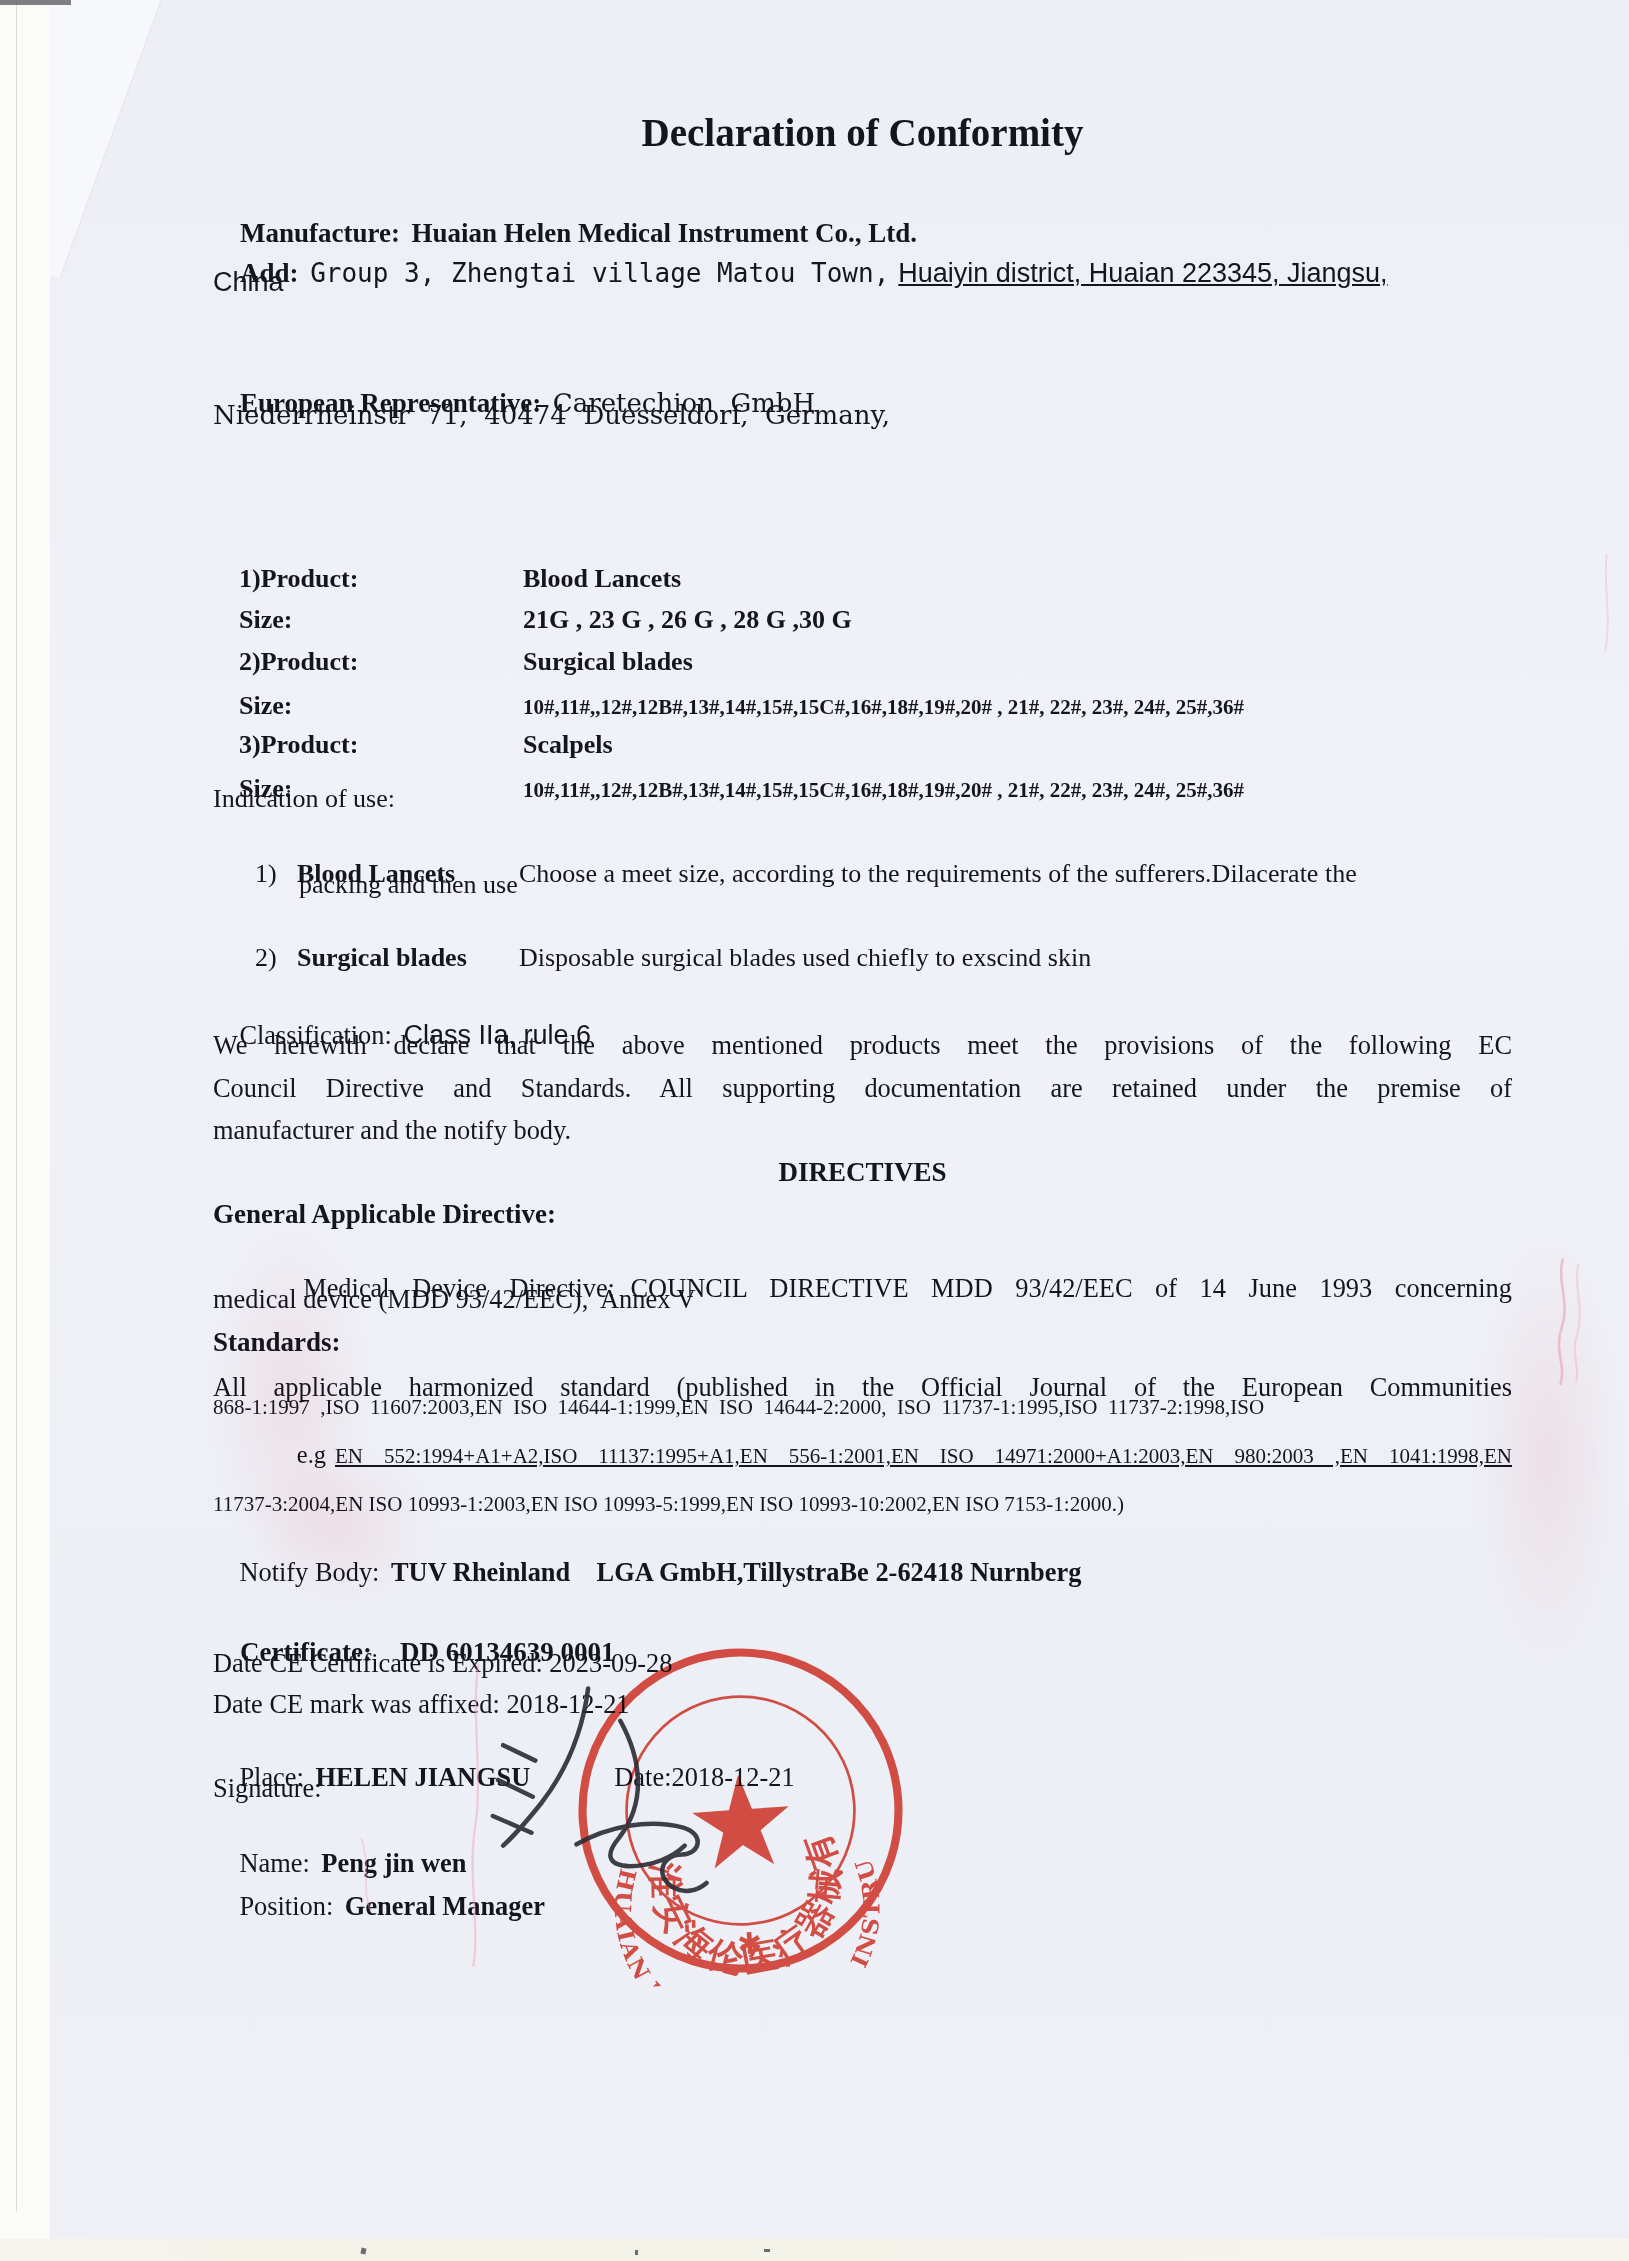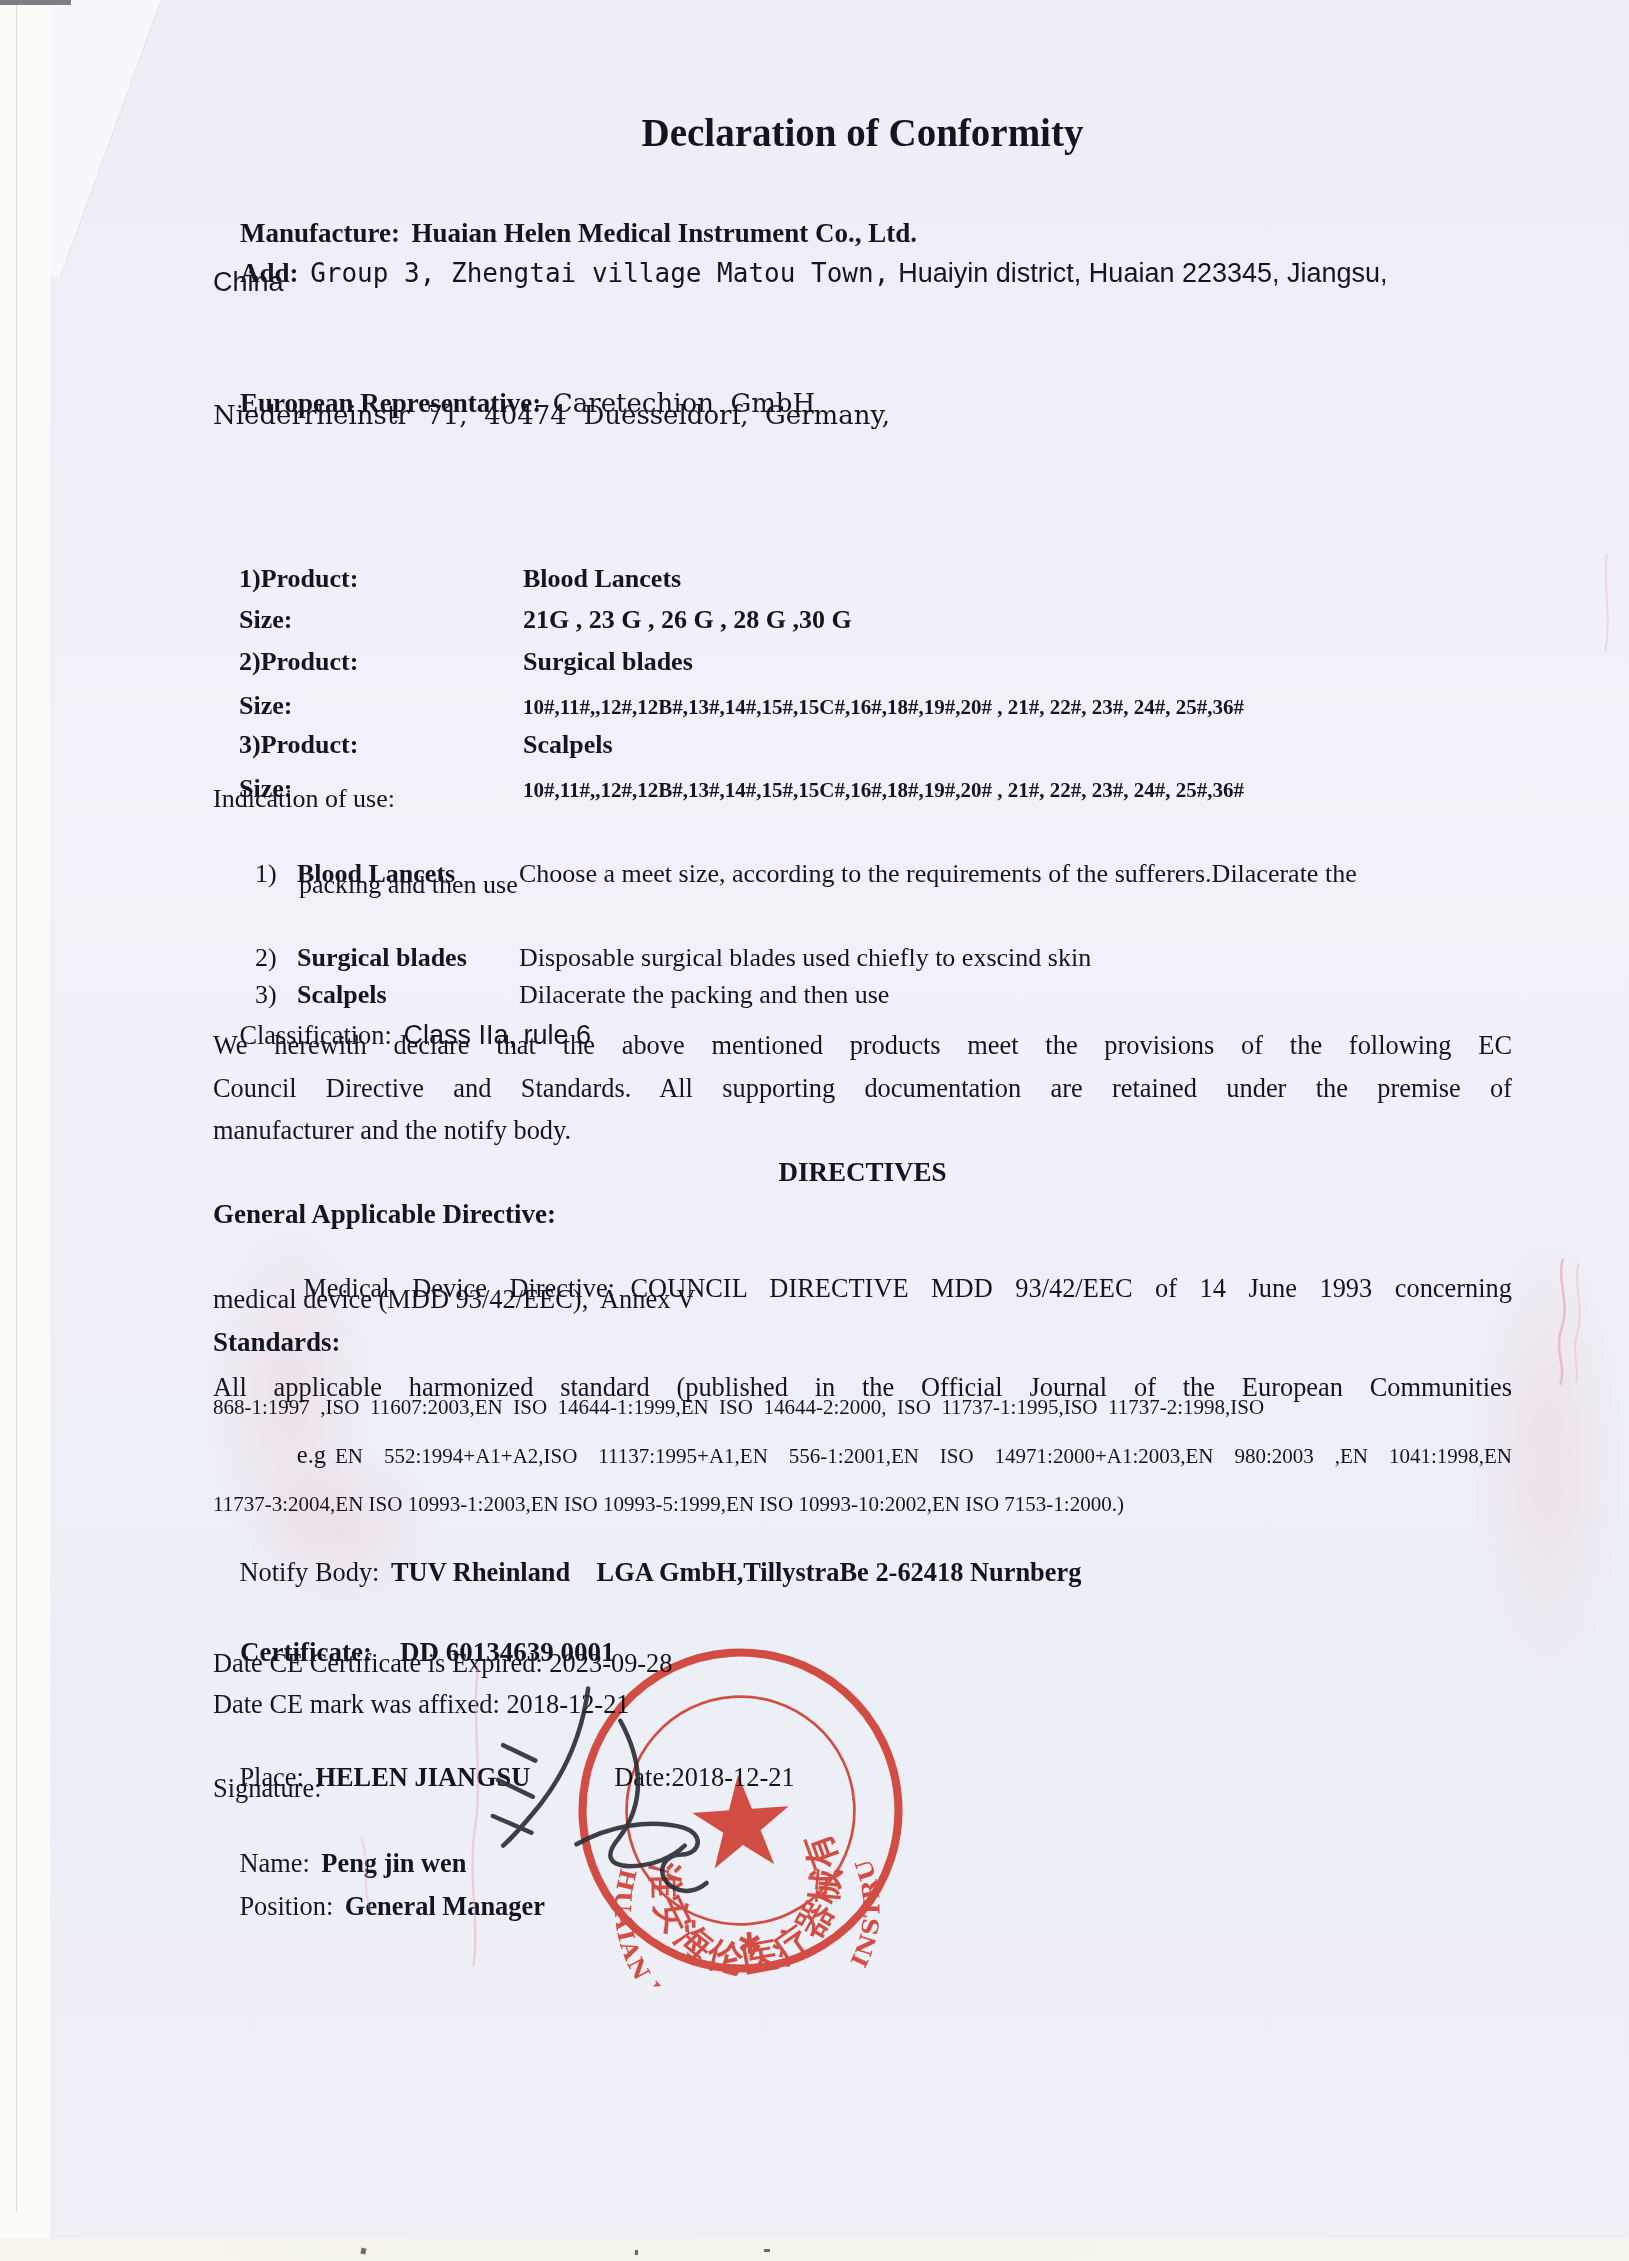--- a/index.html
+++ b/index.html
@@ -13,21 +13,21 @@
   .b{font-weight:bold;}
   .serif{font-family:"Liberation Serif",serif;}
   .dserif{font-family:"DejaVu Serif",serif;}
   .mono{font-family:"DejaVu Sans Mono",monospace;}
   .sans{font-family:"Liberation Sans",sans-serif;}
   .f60{font-size:39px;} .f42{font-size:27px;} .f41{font-size:26.4px;}
   .f40{font-size:26px;} .f38{font-size:24.5px;} .f33{font-size:21px;}
   .w440{display:inline-block;width:284px;}
   .w65{display:inline-block;width:42px;}
   .w345{display:inline-block;width:222px;}
-  .ml14{margin-left:9px;} .ml18{margin-left:11.6px;} .ml24{margin-left:15.5px;} .ml44{margin-left:28px;} .ml130{margin-left:84px;}
+  .ml14{margin-left:9px;text-decoration:underline;} .ml18{margin-left:11.6px;} .ml24{margin-left:15.5px;} .ml44{margin-left:28px;} .ml130{margin-left:84px;}
   
   .left-strip{position:absolute;left:0;top:0;width:50px;height:100%;background:#fbfbf8;}
   .left-line{position:absolute;left:16px;top:0;width:1.3px;height:2212px;background:#cfd0d6;opacity:.75;}
   .paper-corner{position:absolute;left:-5.2px;top:-6.4px;width:168px;height:303px;background:#f7f8fb;
                 border-right:1.3px solid #e2e3e9;transform-origin:top right;transform:rotate(20deg);}
   .top-nub{position:absolute;left:0;top:0;width:71px;height:4.5px;background:#55555c;opacity:.75;}
   .bottom-band{position:absolute;left:0;bottom:0;width:100%;height:22px;
                background:linear-gradient(90deg,#f6f4ec,#f4f3e9 30%,#f6f5ee);}
   .speck{position:absolute;background:#4a4a50;opacity:.8;}
   .blotch{position:absolute;border-radius:50%;
@@ -89,23 +89,20 @@
     <span class="w440">Size:</span><span class="f33">10#,11#,,12#,12B#,13#,14#,15#,15C#,16#,18#,19#,20# , 21#, 22#, 23#, 24#, 25#,36#</span>
   </div>
 
   <div class="line serif f40" style="left:213px;top:784px;">Indication of use:</div>
   <div class="line serif f40" style="left:229px;top:828px;width:1283px;">
     <span class="w65">1)</span><span class="w345 b">Blood Lancets</span><span>Choose a meet size, according to the requirements of the sufferers.Dilacerate the</span>
   </div>
   <div class="line serif f40" style="left:271px;top:870px;margin-left:28px;">packing and then use</div>
   <div class="line serif f40" style="left:229px;top:912px;width:1283px;">
     <span class="w65">2)</span><span class="w345 b">Surgical blades</span><span>Disposable surgical blades used chiefly to exscind skin</span>
-  </div>
-  <div class="line serif f40" style="left:229px;top:949px;width:1283px;">
-    <span class="w65">3)</span><span class="w345 b">Scalpels</span><span>Dilacerate the packing and then use</span>
   </div>
 
   <div class="line f41" style="left:213px;top:989px;">
     <span class="serif">Classification:</span><span class="sans f42 ml18">Class IIa, rule 6</span>
   </div>
 
   <div class="line col just serif f41" style="top:1030px;">We herewith declare that the above mentioned products meet the provisions of the following EC</div>
   <div class="line col just serif f41" style="top:1073px;">Council Directive and Standards. All supporting documentation are retained under the premise of</div>
   <div class="line col serif f41" style="top:1115px;">manufacturer and the notify body.</div>
 

